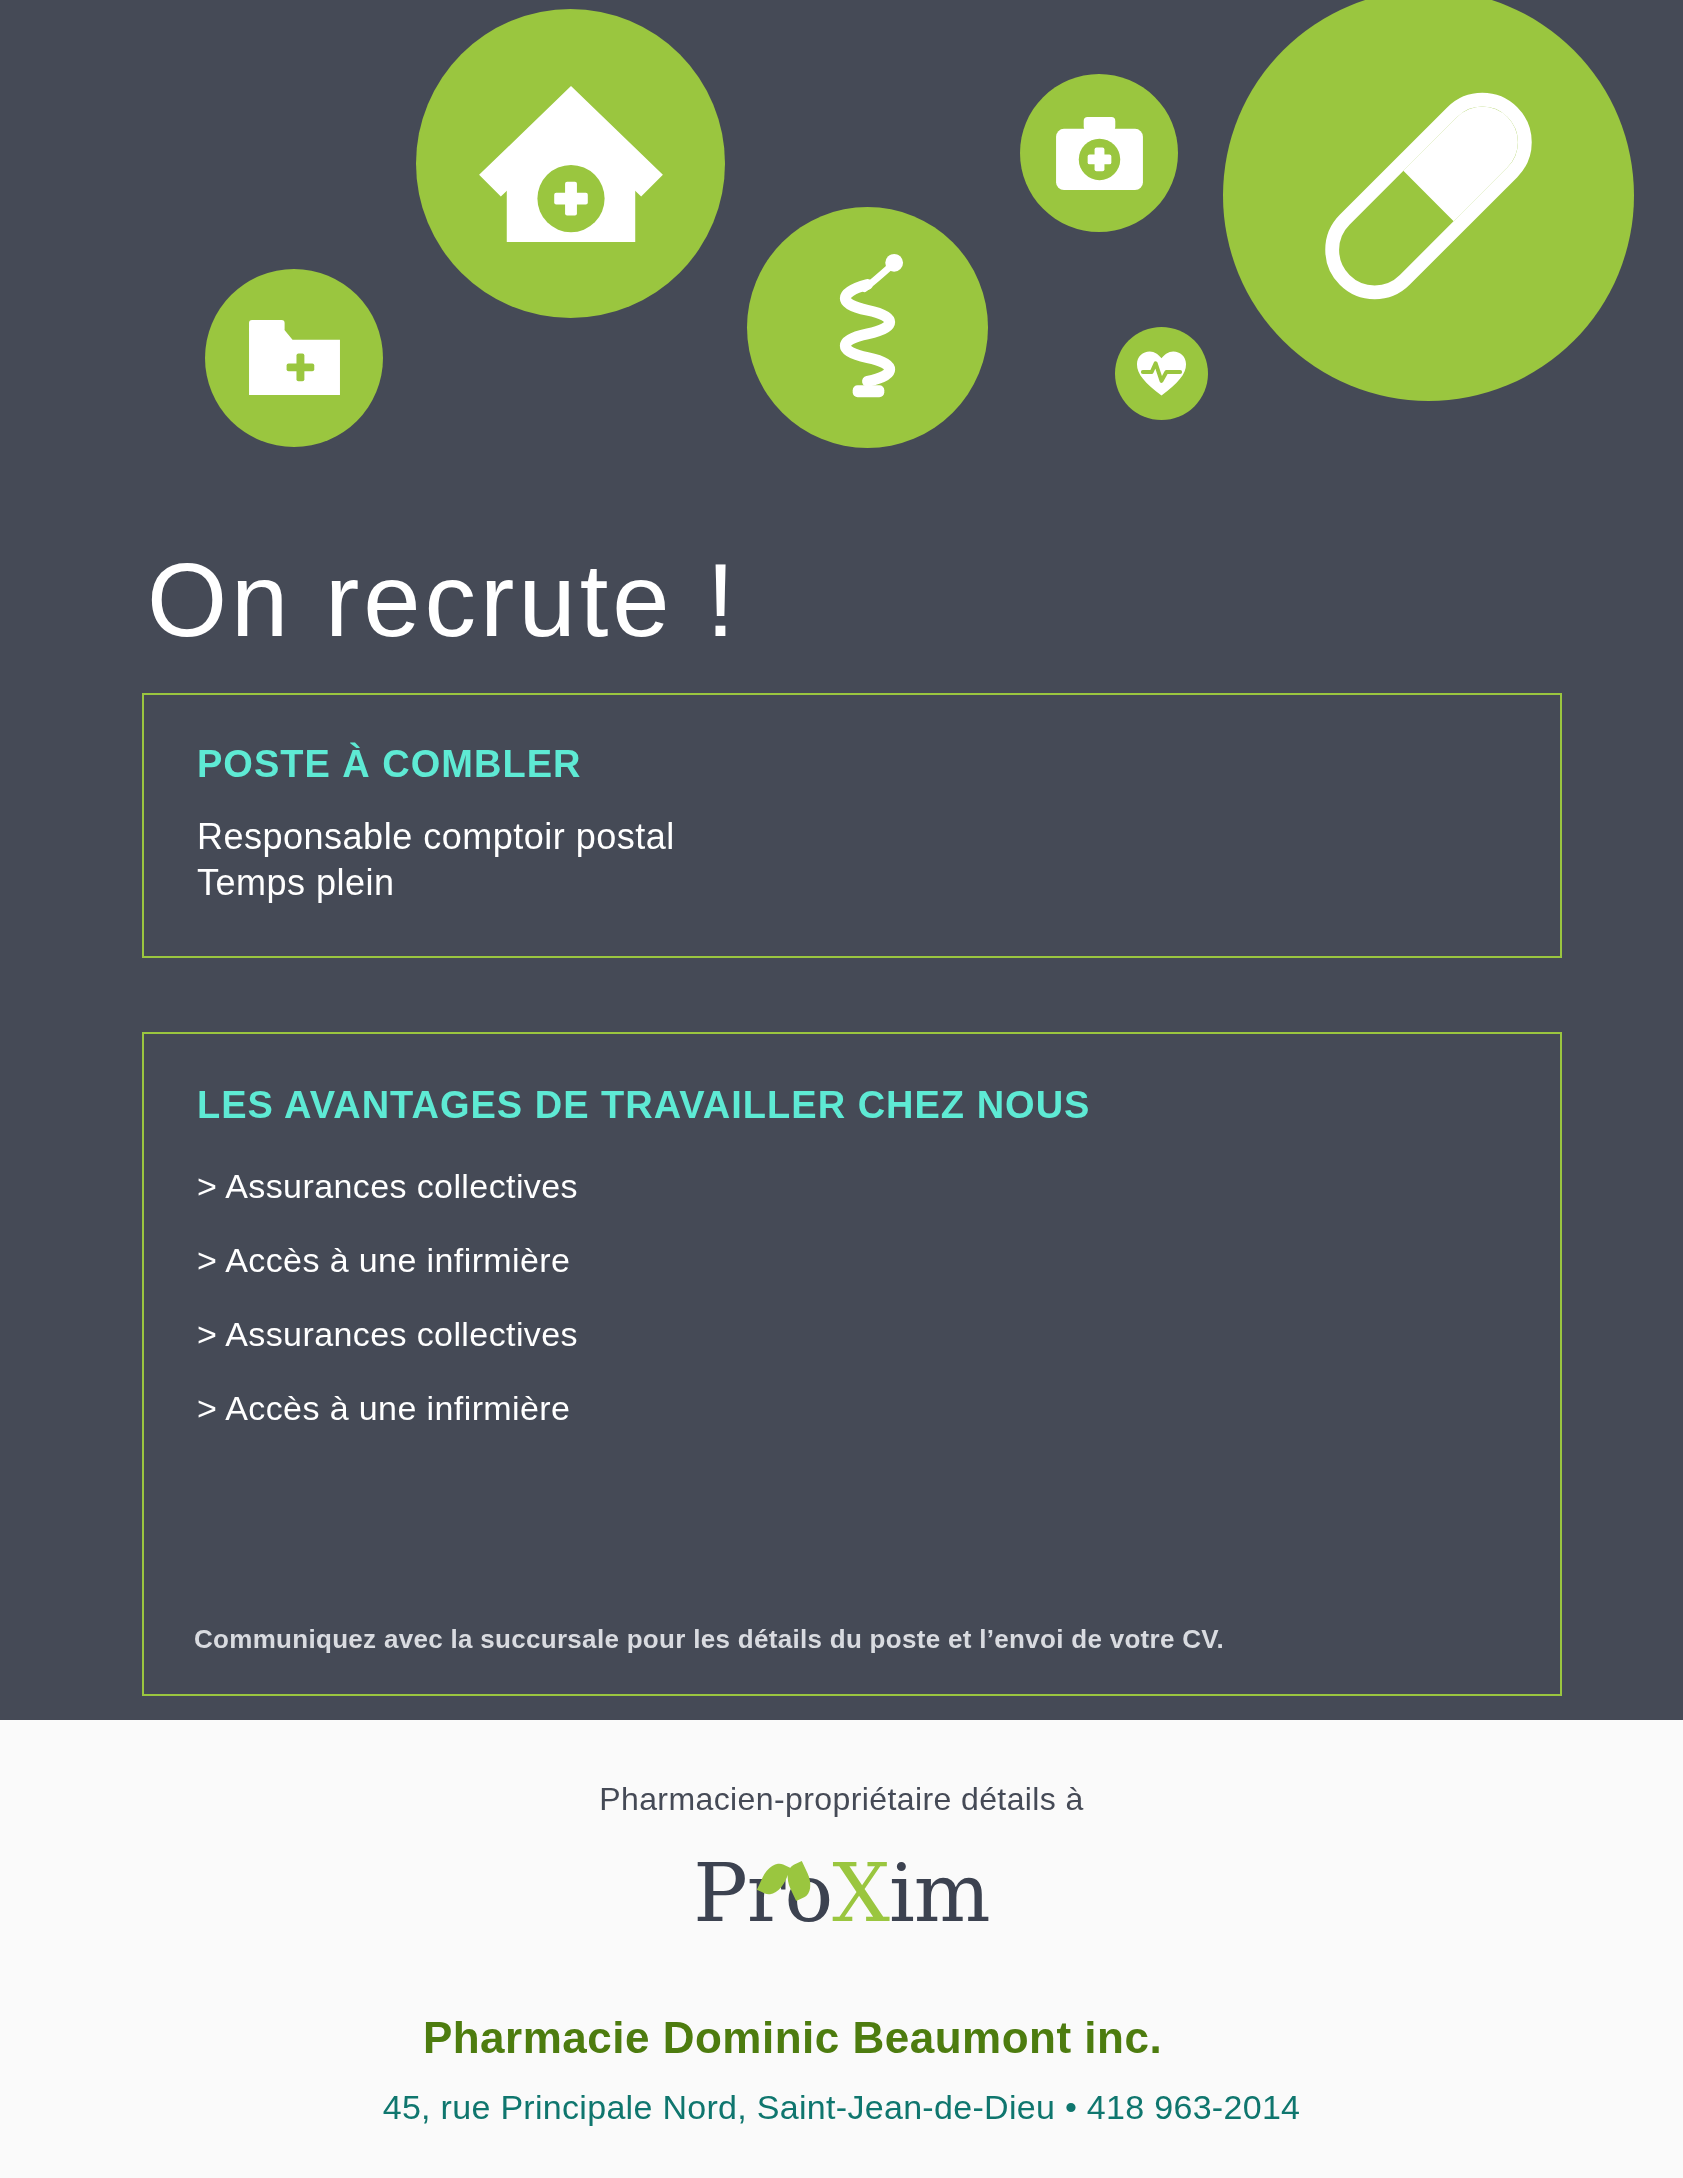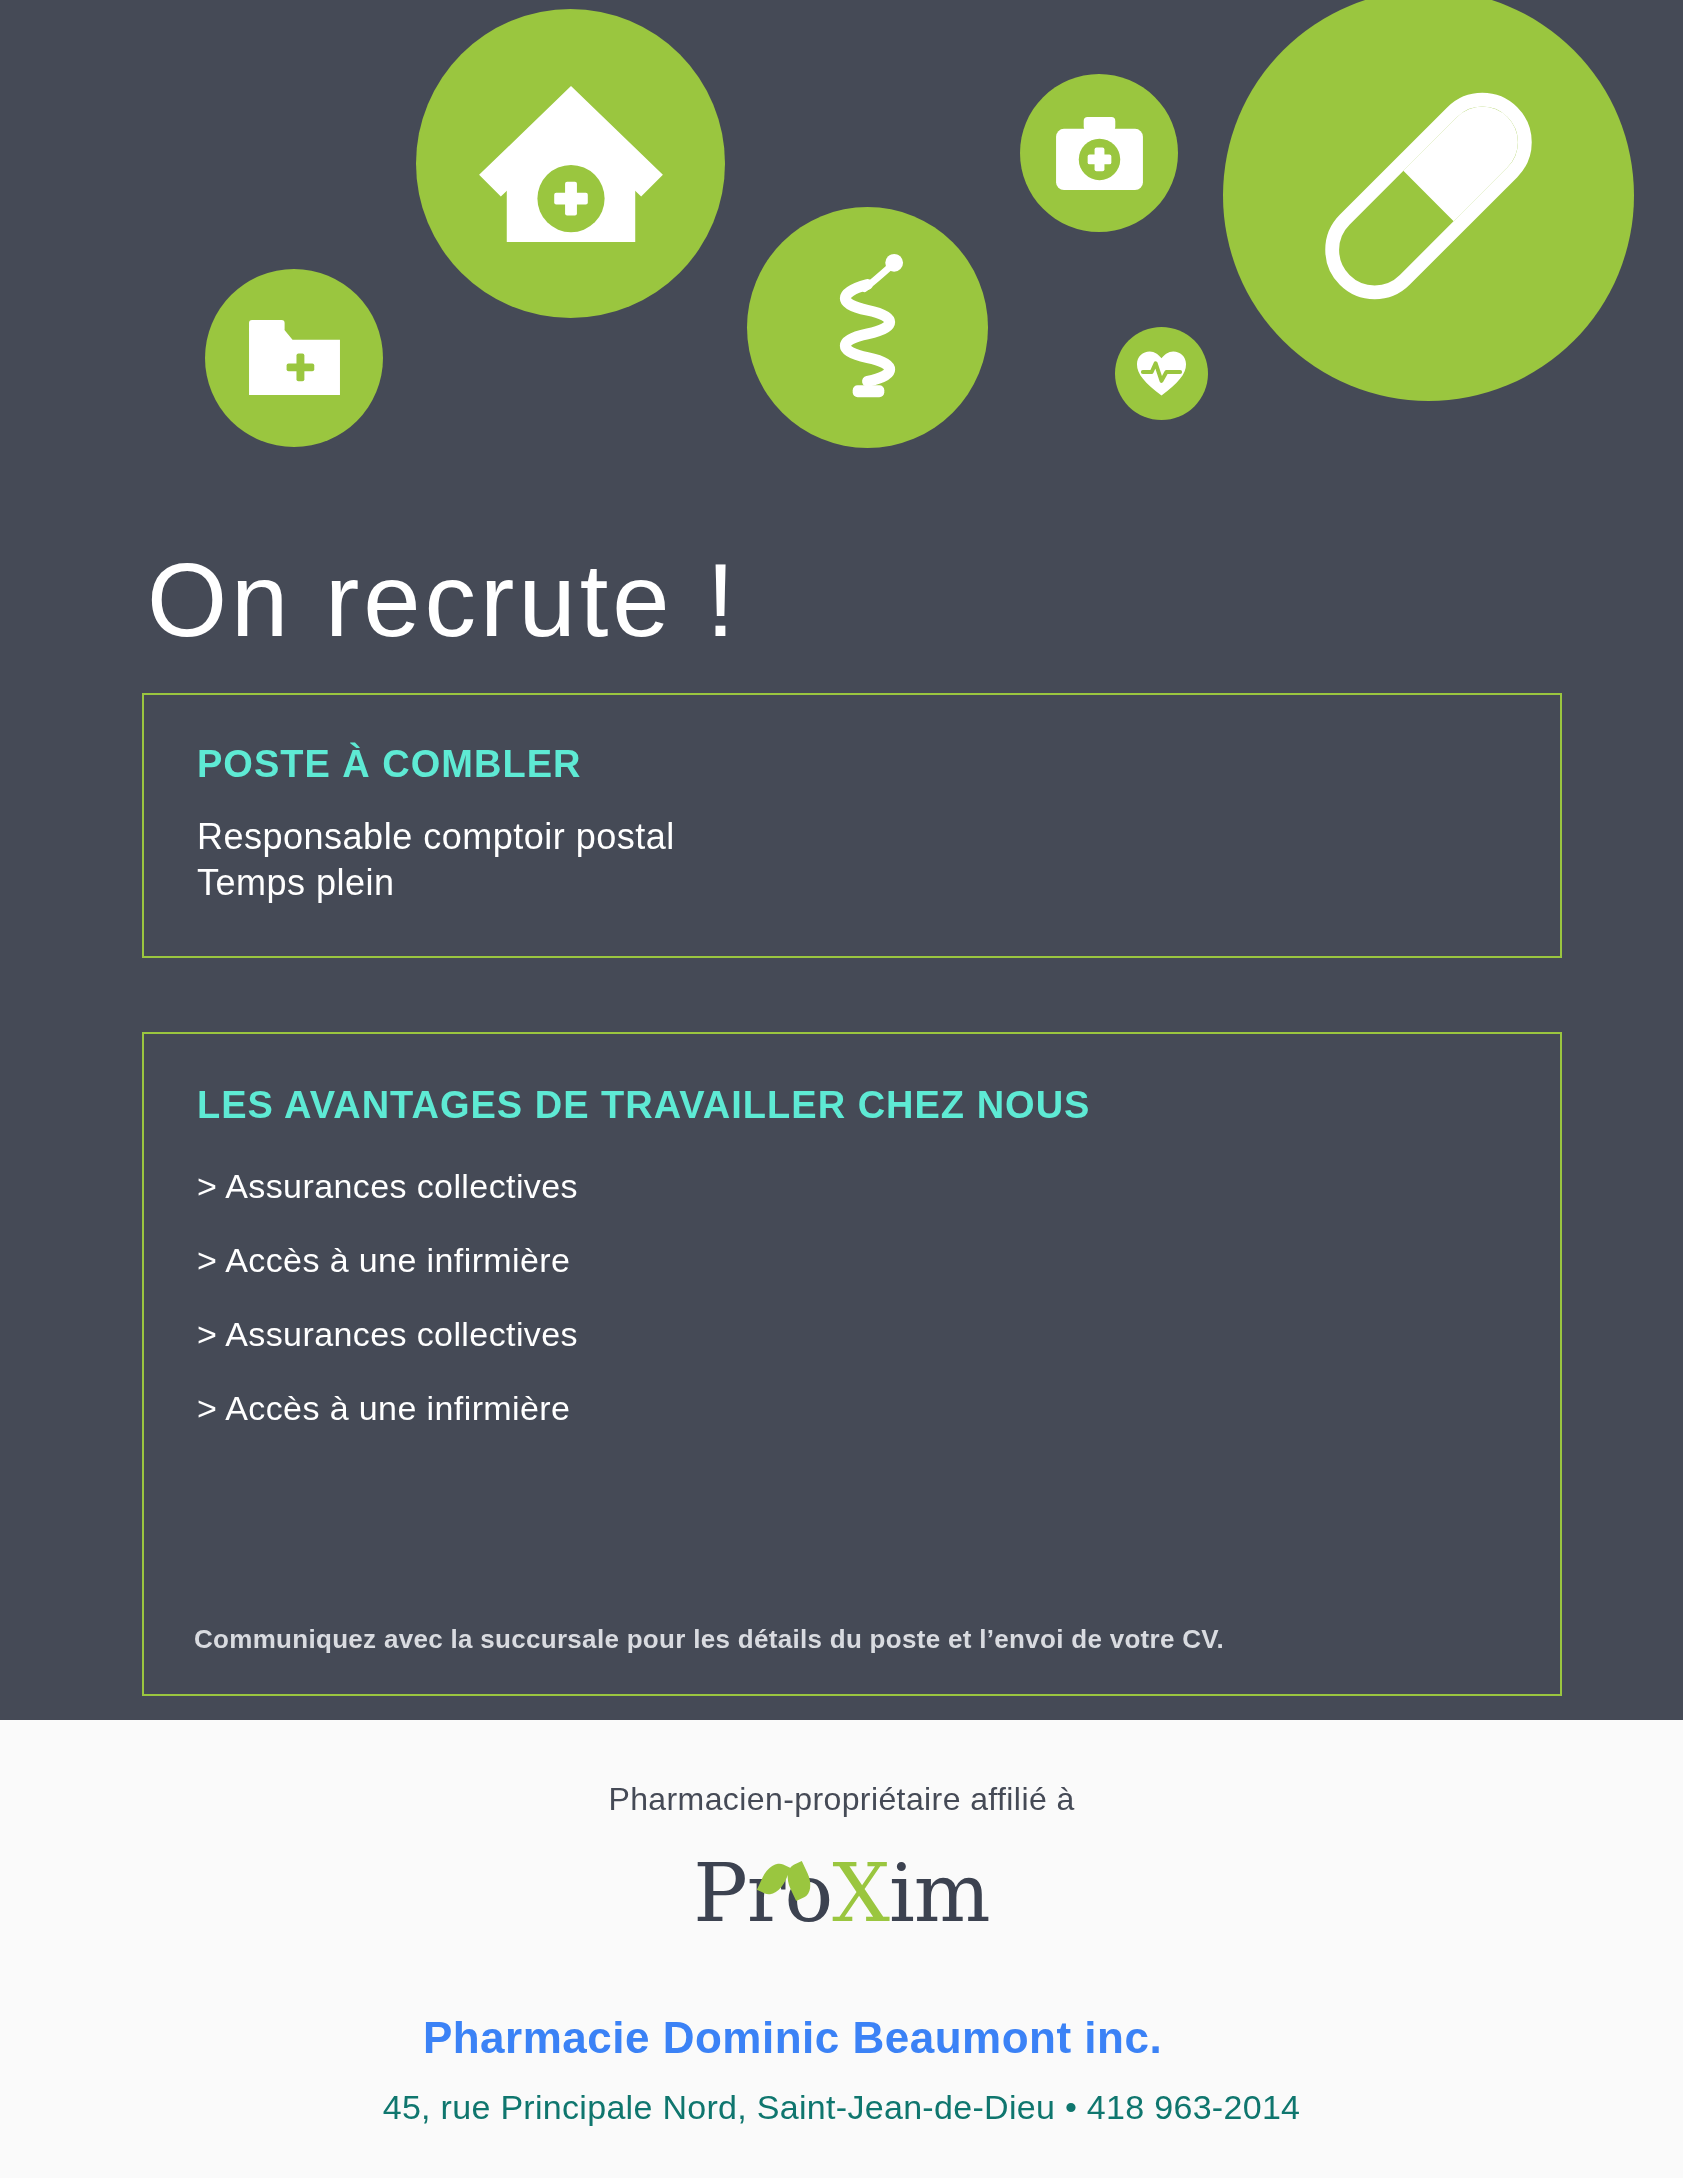--- a/index.html
+++ b/index.html
@@ -182,21 +182,21 @@
     height: 34px;
     background: #9ac63f;
     border-radius: 60% 0 60% 0;
   }
 
   .company {
     position: absolute;
     left: 0;
     top: 293px;
     width: 1585px;
-    color: #3b82f6;
+    color: #4d7c0f;
     font-size: 44px;
     font-weight: bold;
     letter-spacing: 0.5px;
   }
   .address {
     position: absolute;
     left: 0;
     top: 368px;
     width: 1683px;
     color: #0f766e;
@@ -283,21 +283,21 @@
         <li>&gt; Accès à une infirmière</li>
         <li>&gt; Assurances collectives</li>
         <li>&gt; Accès à une infirmière</li>
       </ul>
     </div>
 
     <div class="note">Communiquez avec la succursale pour les détails du poste et l’envoi de votre CV.</div>
   </div>
 
   <div class="footer">
-    <div class="affil">Pharmacien-propriétaire affilié à</div>
+    <div class="affil">Pharmacien-propriétaire détails à</div>
 
     <div class="logo">
       <span class="logo-word"><span>Pro</span><span class="logo-x"><span>X</span><span class="logo-leaf" style="left:-44px; top:18px; transform:rotate(-25deg);"></span><span class="logo-leaf" style="left:-69px; top:16px; transform:rotate(25deg);"></span></span><span>im</span></span>
     </div>
 
     <div class="company">Pharmacie Dominic Beaumont inc.</div>
     <div class="address">45, rue Principale Nord, Saint-Jean-de-Dieu • 418 963-2014</div>
   </div>
 
 </div>

